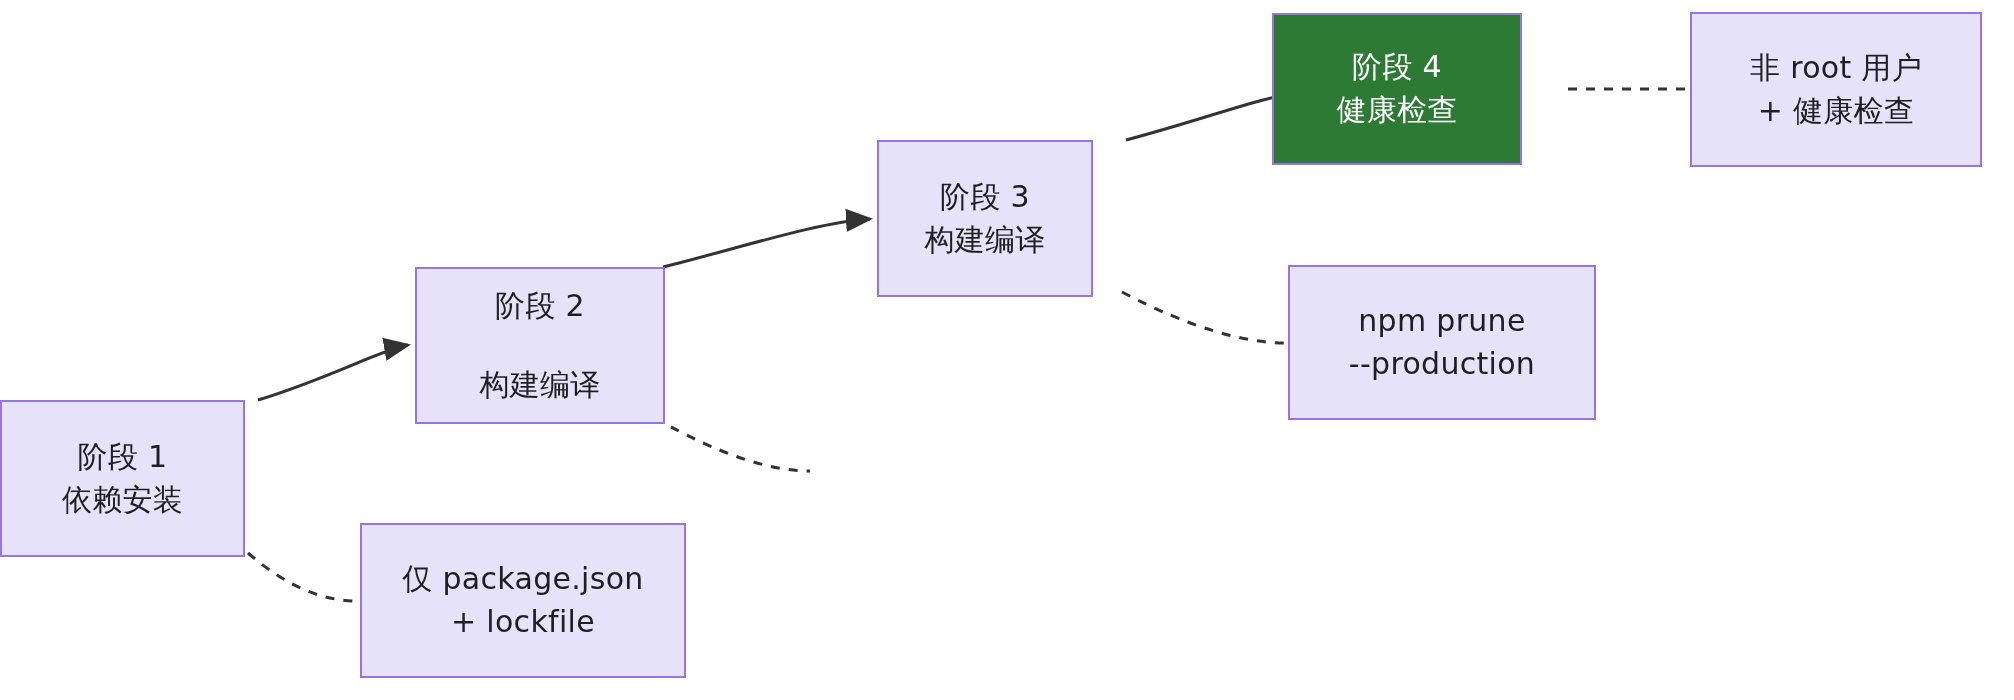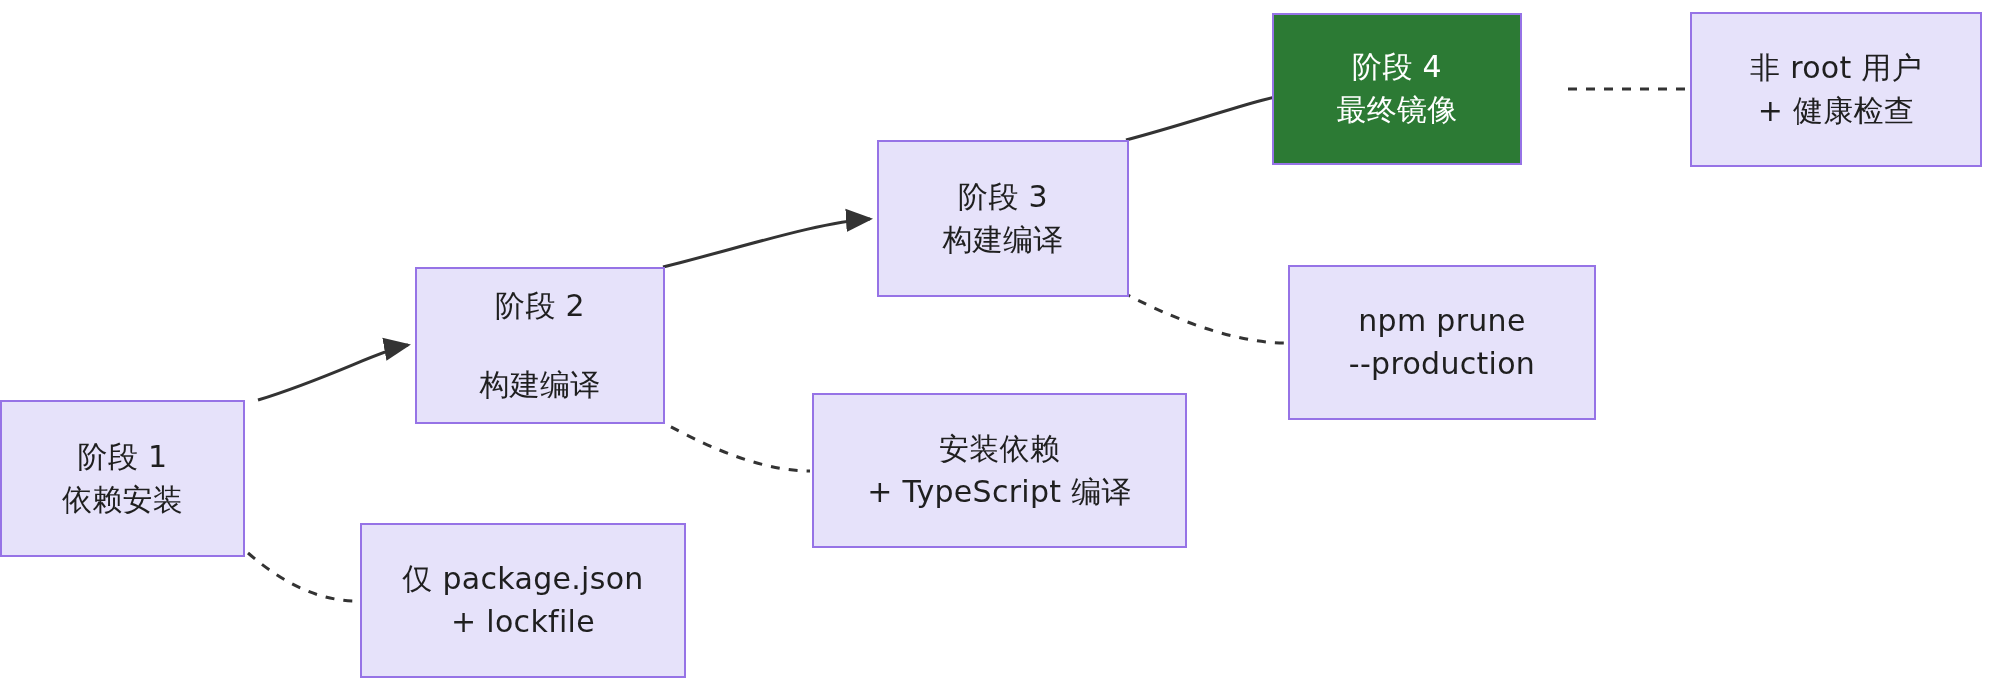--- a/index.html
+++ b/index.html
@@ -55,21 +55,21 @@
     color: #FFFFFF;
   }
 
   .node-line {
     display: block;
   }
 
   
   #node-stage1      { left: 0;   top: 400px; width: 245px; height: 157px; }
   #node-stage2      { left: 415px;  top: 267px; width: 250px; height: 157px; gap: 36px; }
-  #node-stage3      { left: 877px;  top: 140px; width: 252px; height: 157px; }
+  #node-stage3      { left: 877px;  top: 140px; width: 216px; height: 157px; }
   #node-stage4      { left: 1272px; top: 13px;  width: 250px; height: 152px; }
 
   #node-note-pkg    { left: 360px;  top: 523px; width: 326px; height: 155px; }
   #node-note-ts     { left: 812px;  top: 393px; width: 375px; height: 155px; }
   #node-note-prune  { left: 1288px; top: 265px; width: 308px; height: 155px; }
   #node-note-user   { left: 1690px; top: 12px;  width: 292px; height: 155px; }
 </style>
 </head>
 <body>
 
@@ -107,32 +107,28 @@
     <span class="node-line">构建编译</span>
   </div>
 
   <div class="node" id="node-stage3">
     <span class="node-line">阶段 3</span>
     <span class="node-line">构建编译</span>
   </div>
 
   <div class="node final-image" id="node-stage4">
     <span class="node-line">阶段 4</span>
-    <span class="node-line">最终镜像</span>
+    <span class="node-line">健康检查</span>
   </div>
 
   <div class="node" id="node-note-pkg">
     <span class="node-line">仅 package.json</span>
     <span class="node-line">+ lockfile</span>
   </div>
 
-  <div class="node" id="node-note-ts">
-    <span class="node-line">安装依赖</span>
-    <span class="node-line">+ TypeScript 编译</span>
-  </div>
 
   <div class="node" id="node-note-user">
     <span class="node-line">非 root 用户</span>
     <span class="node-line">+ 健康检查</span>
   </div>
 
   <div class="node" id="node-note-prune">
     <span class="node-line">npm prune</span>
     <span class="node-line">--production</span>
   </div>

